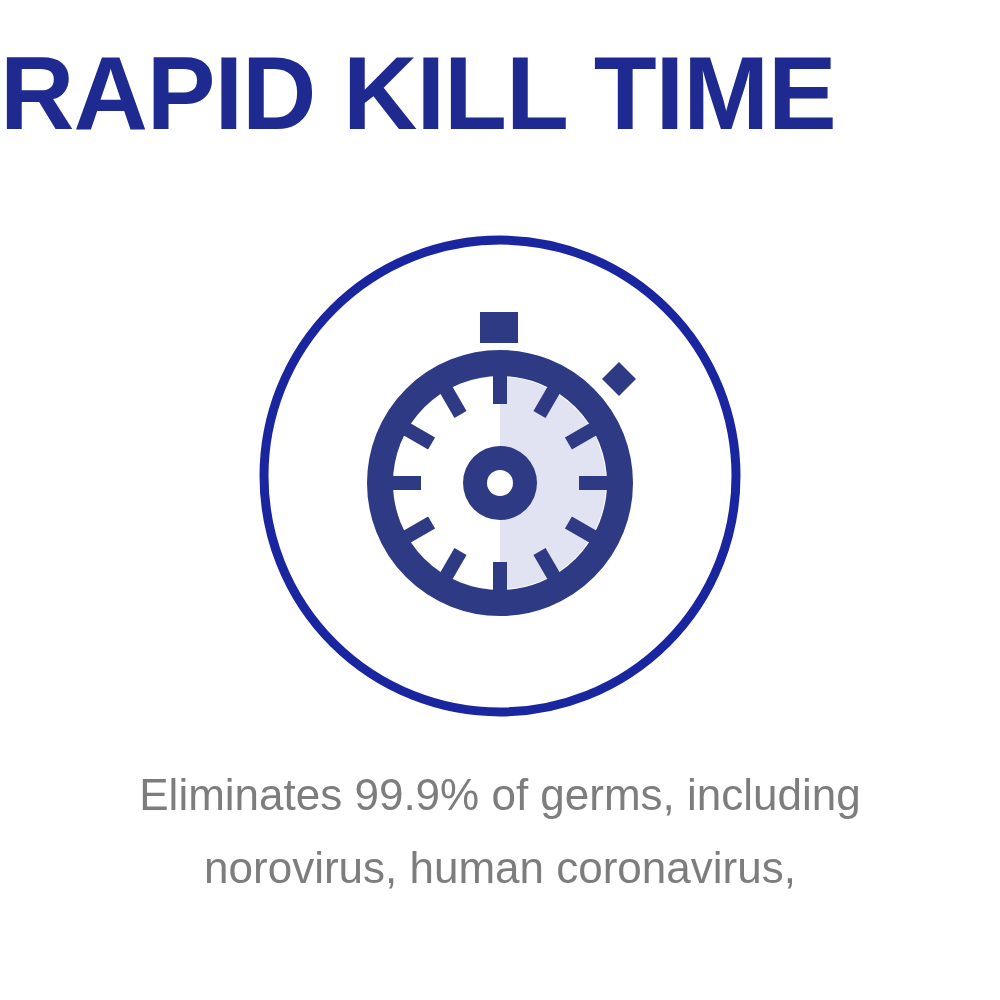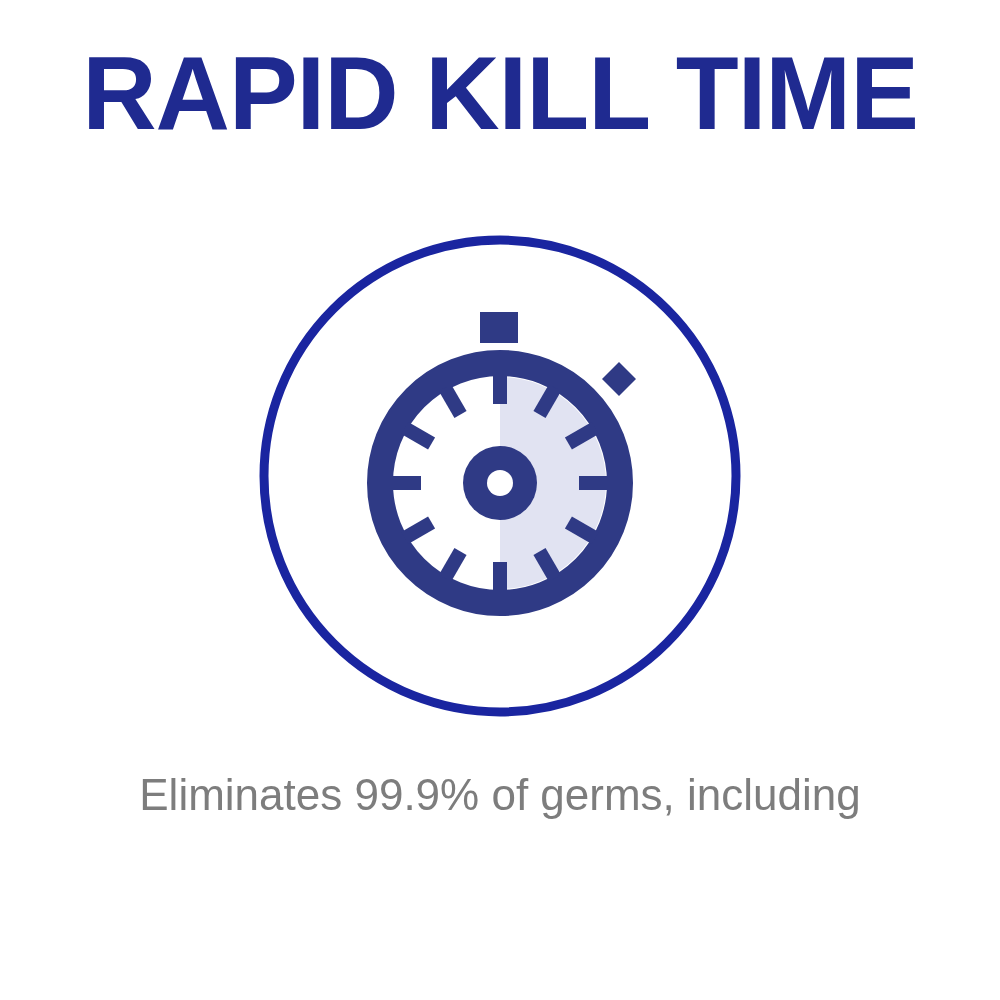--- a/index.html
+++ b/index.html
@@ -13,21 +13,20 @@
     height: 1000px;
     background: #ffffff;
     overflow: hidden;
     font-family: "Liberation Sans", sans-serif;
   }
   .title {
     position: absolute;
     top: 42px;
     left: 0;
     width: 1000px;
-    text-align: center;
     font-family: "Liberation Sans", sans-serif;
     font-weight: 700;
     font-size: 103px;
     letter-spacing: -1px;
     line-height: 104px;
     color: #1f2a90;
     margin: 0;
     white-space: nowrap;
   }
   .icon-svg {
@@ -88,15 +87,16 @@
     <rect x="480" y="312" width="38" height="31" fill="#2f3a85"></rect>
 
     <rect x="607" y="367" width="24" height="24" transform="rotate(45 619 379)" fill="#2f3a85"></rect>
 
     <circle cx="500" cy="483" r="37" fill="#2f3a85"></circle>
     <circle cx="500" cy="483" r="13" fill="#ffffff"></circle>
   </svg>
 
   <div class="description">
     <p>Eliminates 99.9% of germs, including</p>
+    <p>norovirus, human coronavirus,</p>
   </div>
 
 </div>
 
 </body></html>

